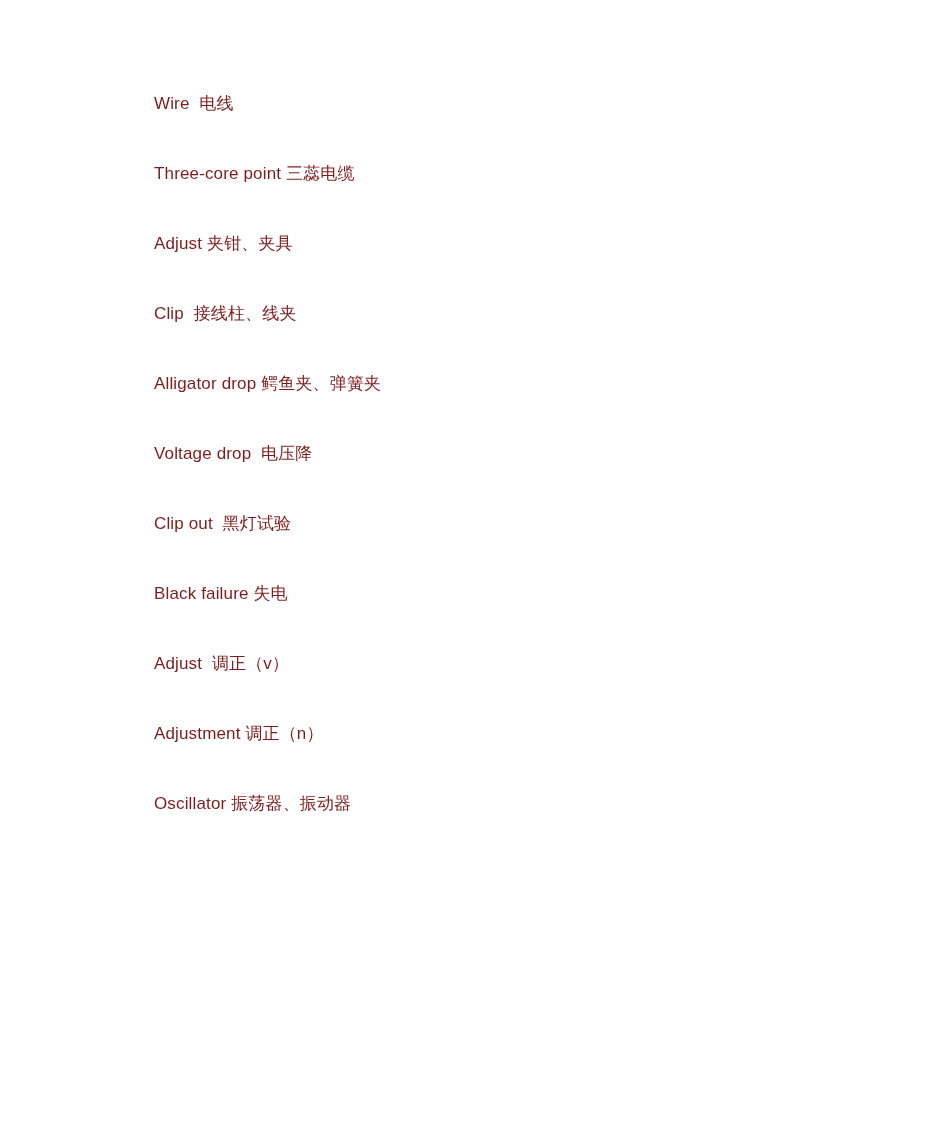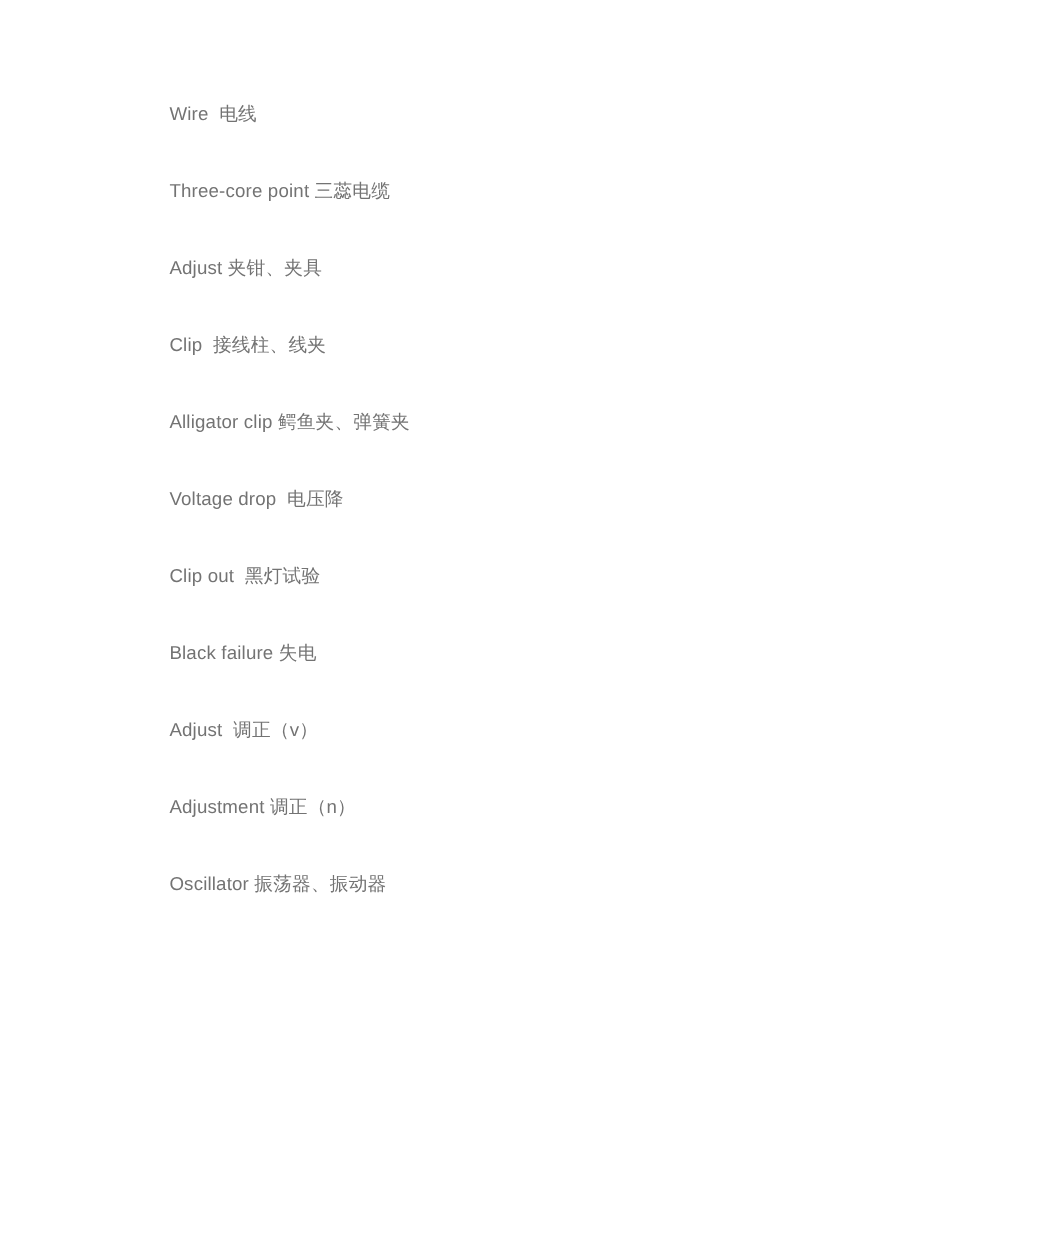--- a/index.html
+++ b/index.html
@@ -25,39 +25,39 @@
   }
   .doc-body {
     position: absolute;
     left: 154px;
     top: 92px;
     width: 700px;
   }
   .glossary-line {
     font-size: 17px;
     line-height: 24px;
-    color: #737373;
+    color: #7f1d1d;
     height: 70px;
     white-space: pre;
     letter-spacing: 0.15px;
   }
   .glossary-line:last-child {
     height: auto;
   }
 </style>
 </head>
 <body>
 
 <div class="page">
   <div class="doc-body">
     <div class="glossary-line">Wire  电线</div>
     <div class="glossary-line">Three-core point 三蕊电缆</div>
     <div class="glossary-line">Adjust 夹钳、夹具</div>
     <div class="glossary-line">Clip  接线柱、线夹</div>
-    <div class="glossary-line">Alligator clip 鳄鱼夹、弹簧夹</div>
+    <div class="glossary-line">Alligator drop 鳄鱼夹、弹簧夹</div>
     <div class="glossary-line">Voltage drop  电压降</div>
     <div class="glossary-line">Clip out  黑灯试验</div>
     <div class="glossary-line">Black failure 失电</div>
     <div class="glossary-line">Adjust  调正（v）</div>
     <div class="glossary-line">Adjustment 调正（n）</div>
     <div class="glossary-line">Oscillator 振荡器、振动器</div>
   </div>
 </div>
 
 </body></html>

